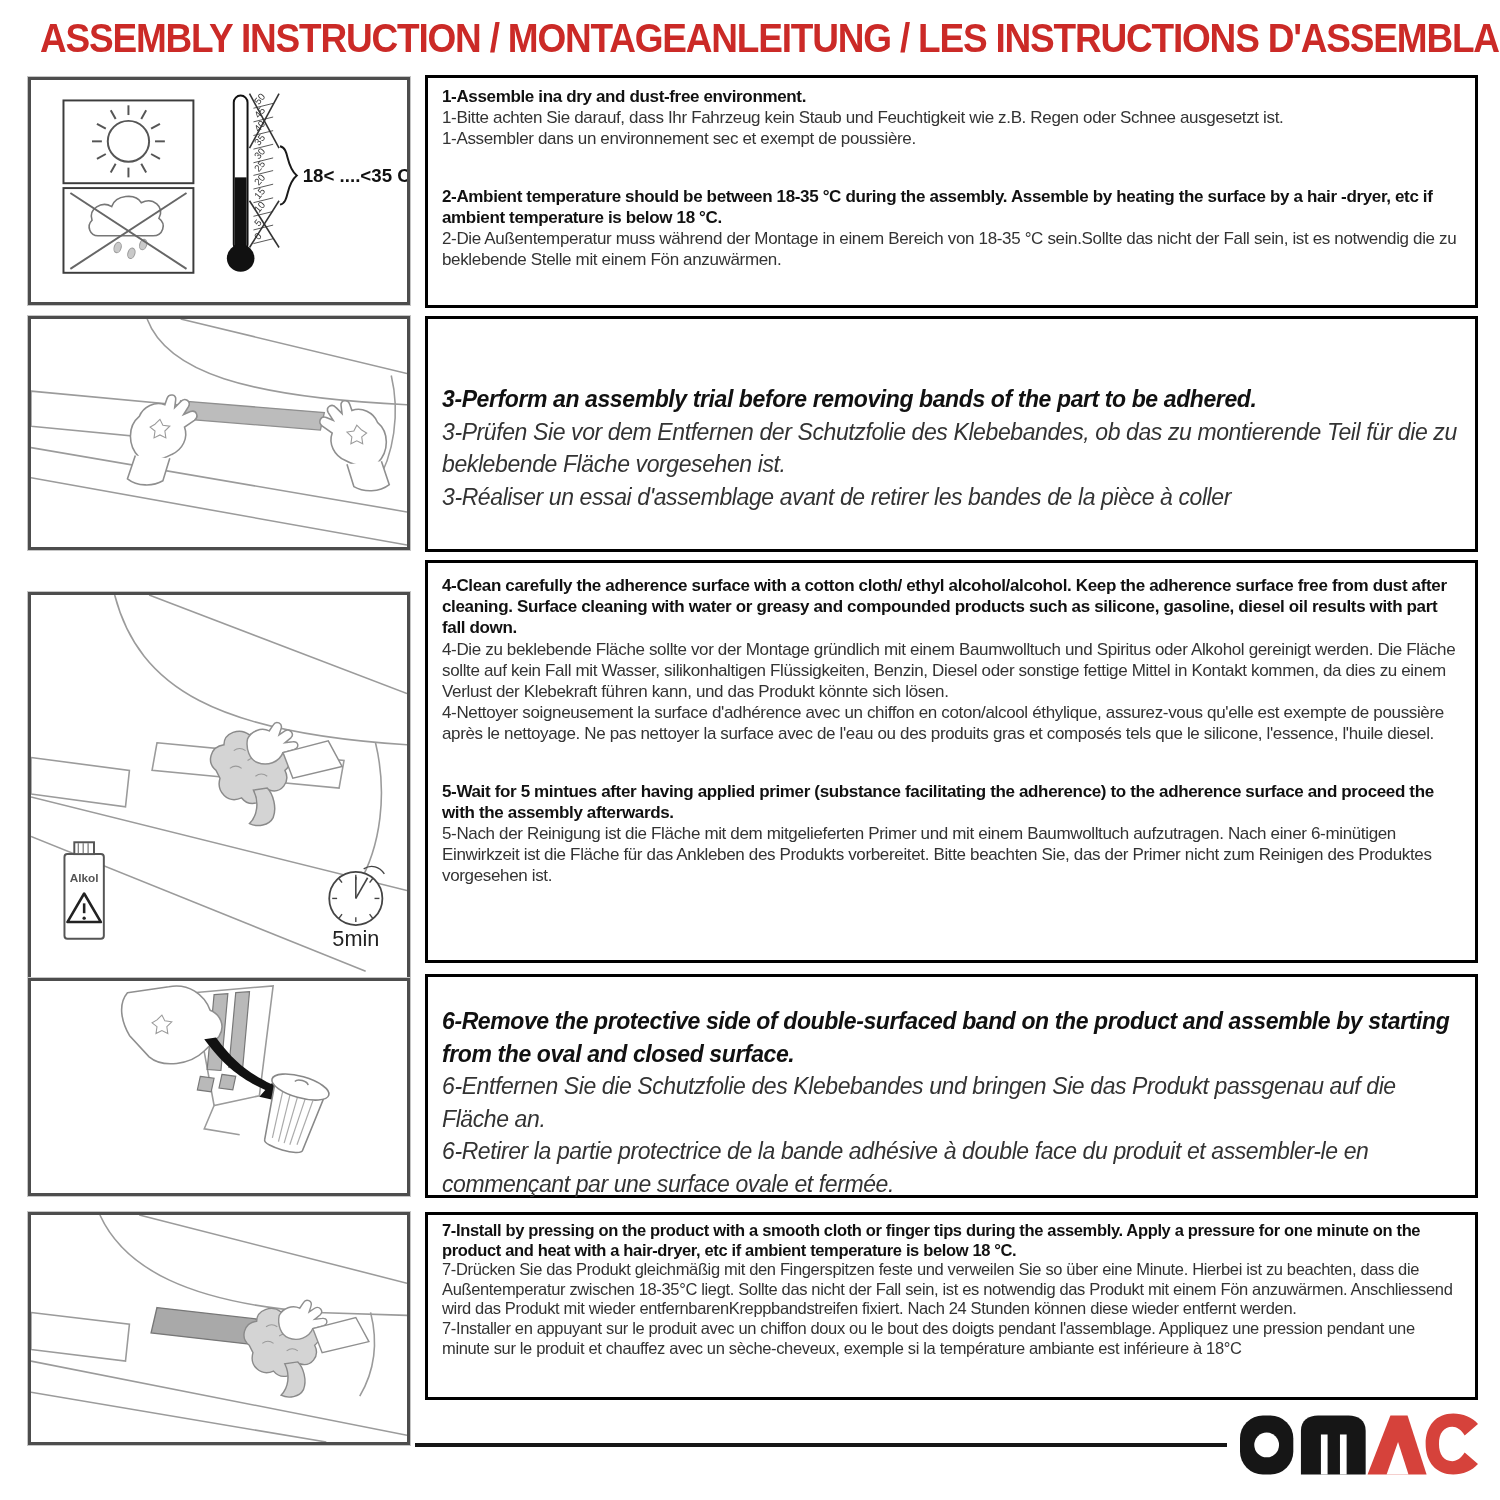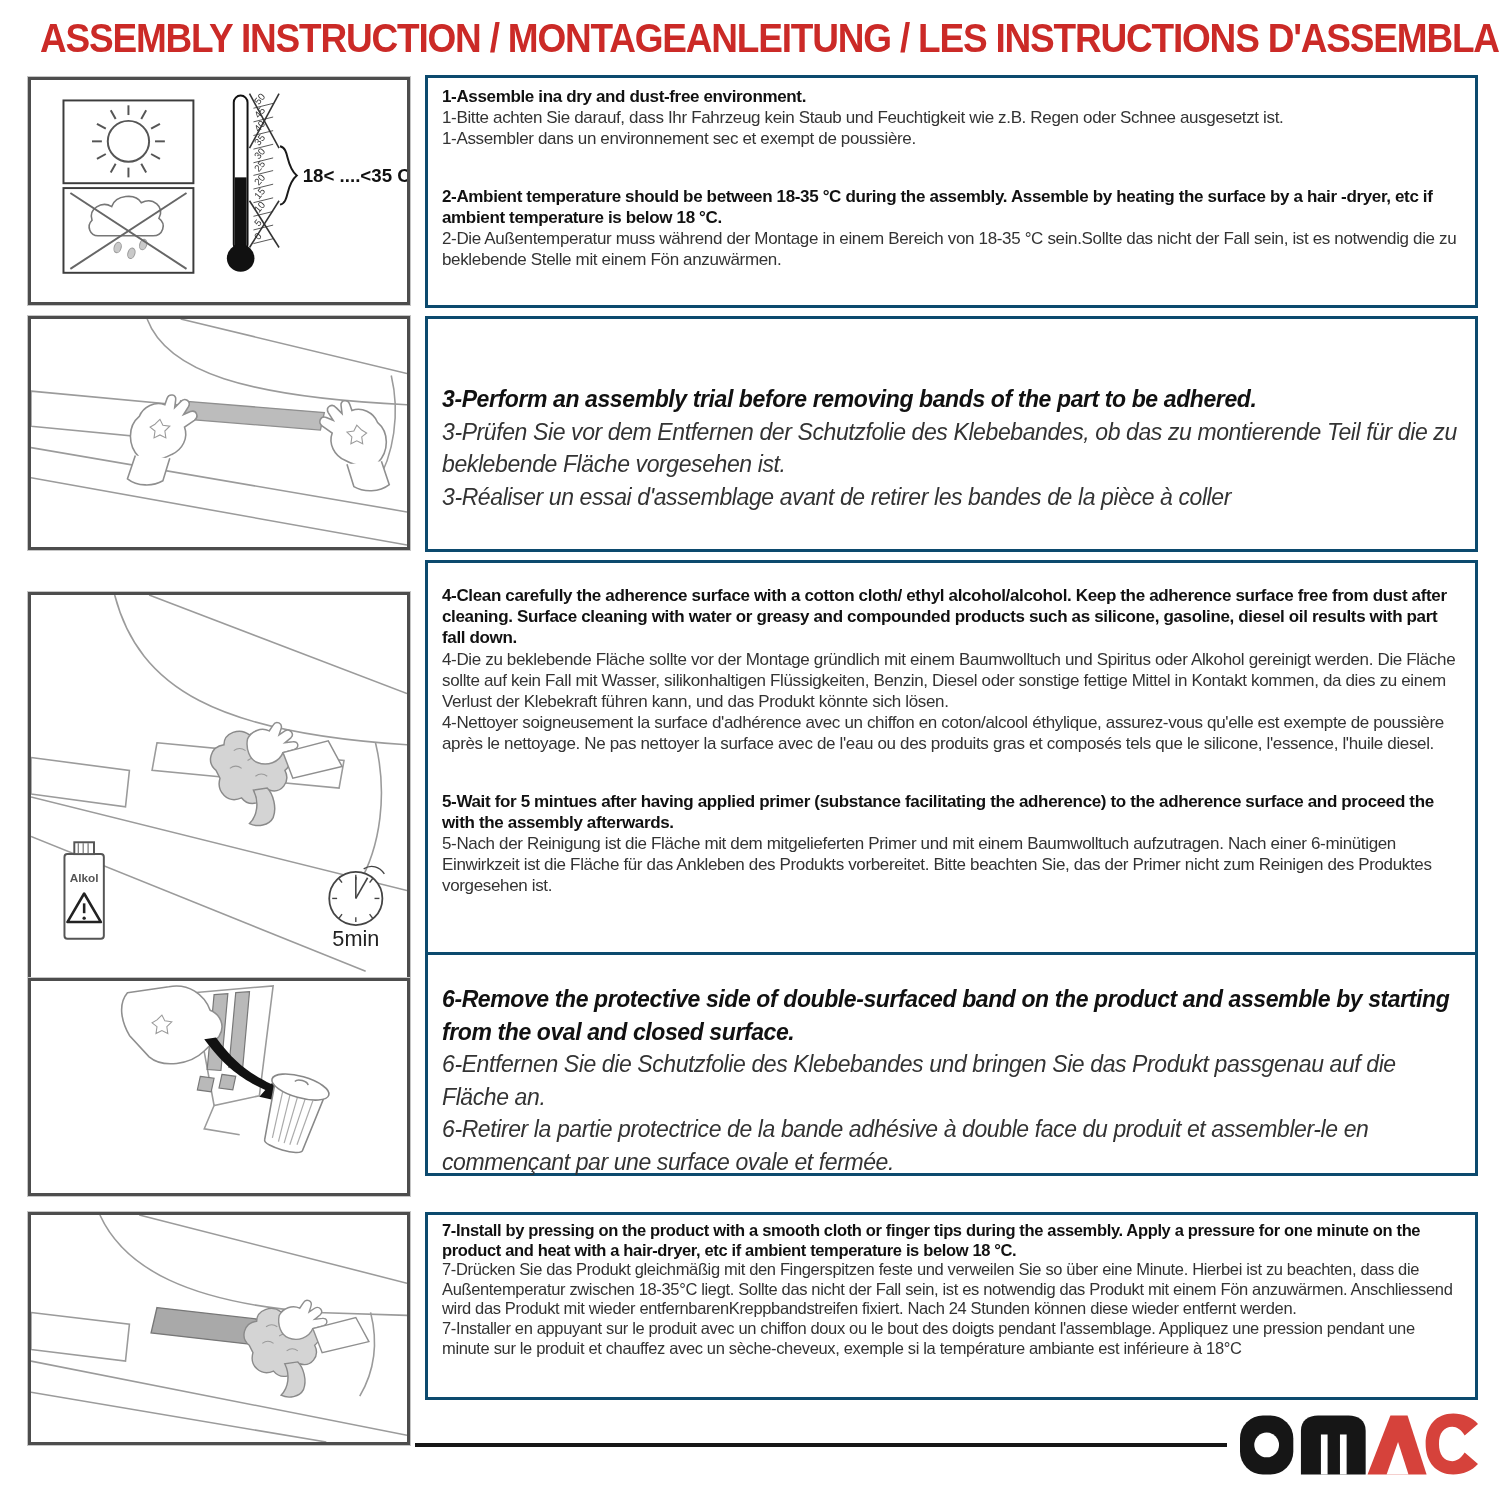--- a/index.html
+++ b/index.html
@@ -13,21 +13,21 @@
     font-size:37px; font-weight:800; letter-spacing:-1.2px; color:#cb2a27;
     transform:scaleY(1.08); transform-origin:left top;
   }
   .illu{
     position:absolute; left:28px; width:382px; background:#fff;
     border:3px solid #4d4d4d; outline:1px solid #c6c6c6;
   }
   .illu svg{ display:block; width:100%; height:100%; }
   .txt{
     position:absolute; left:425px; width:1053px; background:#fff;
-    border:3px solid #0c4a6e; padding:8px 14px;
+    border:3px solid #000000; padding:8px 14px;
   }
   .txt p{ font-size:17px; line-height:21.2px; letter-spacing:-0.35px; color:#333; }
   .txt p.b{ font-weight:bold; color:#111; }
   .txt p.gap{ margin-top:36px; }
   .txt.lgbox p{ font-size:23px; line-height:32.5px; letter-spacing:-0.4px;font-style:italic; }
   .txt.smbox p{ font-size:16.5px; line-height:19.6px; }
   #t2{ padding-top:64px; }
   #t4{ padding-top:28px; }
   .footer-rule{
     position:absolute; left:415px; top:1443px; width:812px; height:4px; background:#161616;
@@ -200,21 +200,21 @@
           <line x1="313" y1="328" x2="316" y2="324"></line>
             <line x1="347" y1="328" x2="344" y2="324"></line>
         </g>
         <line x1="330" y1="308" x2="330" y2="286" stroke="#444" stroke-width="1.6"></line>
         <line x1="330" y1="308" x2="342" y2="287" stroke="#444" stroke-width="1.6"></line>
         <path d="M338,278 C346,273 354,276 359,283" fill="none" stroke="#444" stroke-width="1.4"></path>
         <text x="330" y="356" font-size="22" fill="#222" text-anchor="middle">5min</text>
       </g>
     </svg>
   </div>
-  <div class="txt" id="t3" style="top:560px;height:403px;padding-top:22px">
+  <div class="txt" id="t3" style="top:560px;height:403px;padding-top:12px">
     <p class="b">4-Clean carefully the adherence surface with a cotton cloth/ ethyl alcohol/alcohol. Keep the adherence surface free from dust after cleaning. Surface cleaning with water or greasy and compounded products such as silicone, gasoline, diesel oil results with part fall down.</p>
     <p>4-Die zu beklebende Fläche sollte vor der Montage gründlich mit einem Baumwolltuch und Spiritus oder Alkohol gereinigt werden. Die Fläche sollte auf kein Fall mit Wasser, silikonhaltigen Flüssigkeiten, Benzin, Diesel oder sonstige fettige Mittel in Kontakt kommen, da dies zu einem Verlust der Klebekraft führen kann, und das Produkt könnte sich lösen.</p>
     <p>4-Nettoyer soigneusement la surface d'adhérence avec un chiffon en coton/alcool éthylique, assurez-vous qu'elle est exempte de poussière après le nettoyage. Ne pas nettoyer la surface avec de l'eau ou des produits gras et composés tels que le silicone, l'essence, l'huile diesel.</p>
     <p class="b gap">5-Wait for 5 mintues after having applied primer (substance facilitating the adherence) to the adherence surface and proceed the with the assembly afterwards.</p>
     <p>5-Nach der Reinigung ist die Fläche mit dem mitgelieferten Primer und mit einem Baumwolltuch aufzutragen. Nach einer 6-minütigen Einwirkzeit ist die Fläche für das Ankleben des Produkts vorbereitet. Bitte beachten Sie, das der Primer nicht zum Reinigen des Produktes vorgesehen ist.</p>
   </div>
 
   <div class="illu" style="top:978px;height:218px">
     <svg viewBox="0 0 382 218" preserveAspectRatio="none">
       <g>
@@ -237,21 +237,21 @@
             <line x1="266" y1="118" x2="266" y2="168"></line>
               <line x1="274" y1="118" x2="272" y2="168"></line>
             <line x1="282" y1="118" x2="279" y2="166"></line>
           </g>
           <ellipse cx="266" cy="108" rx="30" ry="11" fill="#fff" stroke="#888" stroke-width="1.6"></ellipse>
           <path d="M259,104 C261,100 271,100 273,104" fill="none" stroke="#888" stroke-width="1.6"></path>
         </g>
       </g>
     </svg>
   </div>
-  <div class="txt lgbox" id="t4" style="top:952px;height:224px">
+  <div class="txt lgbox" id="t4" style="top:974px;height:224px">
     <p class="b">6-Remove the protective side of double-surfaced band on the product and assemble by starting from the oval and closed surface.</p>
     <p>6-Entfernen Sie die Schutzfolie des Klebebandes und bringen Sie das Produkt passgenau auf die Fläche an.</p>
     <p>6-Retirer la partie protectrice de la bande adhésive à double face du produit et assembler-le en commençant par une surface ovale et fermée.</p>
   </div>
 
   <div class="illu" style="top:1212px;height:233px">
     <svg viewBox="0 0 382 233" preserveAspectRatio="none">
       <g>
         <path class="sk" d="M70,0 C95,55 160,90 290,100 L382,103"></path>
         <path class="sk" d="M110,0 L382,70"></path>

